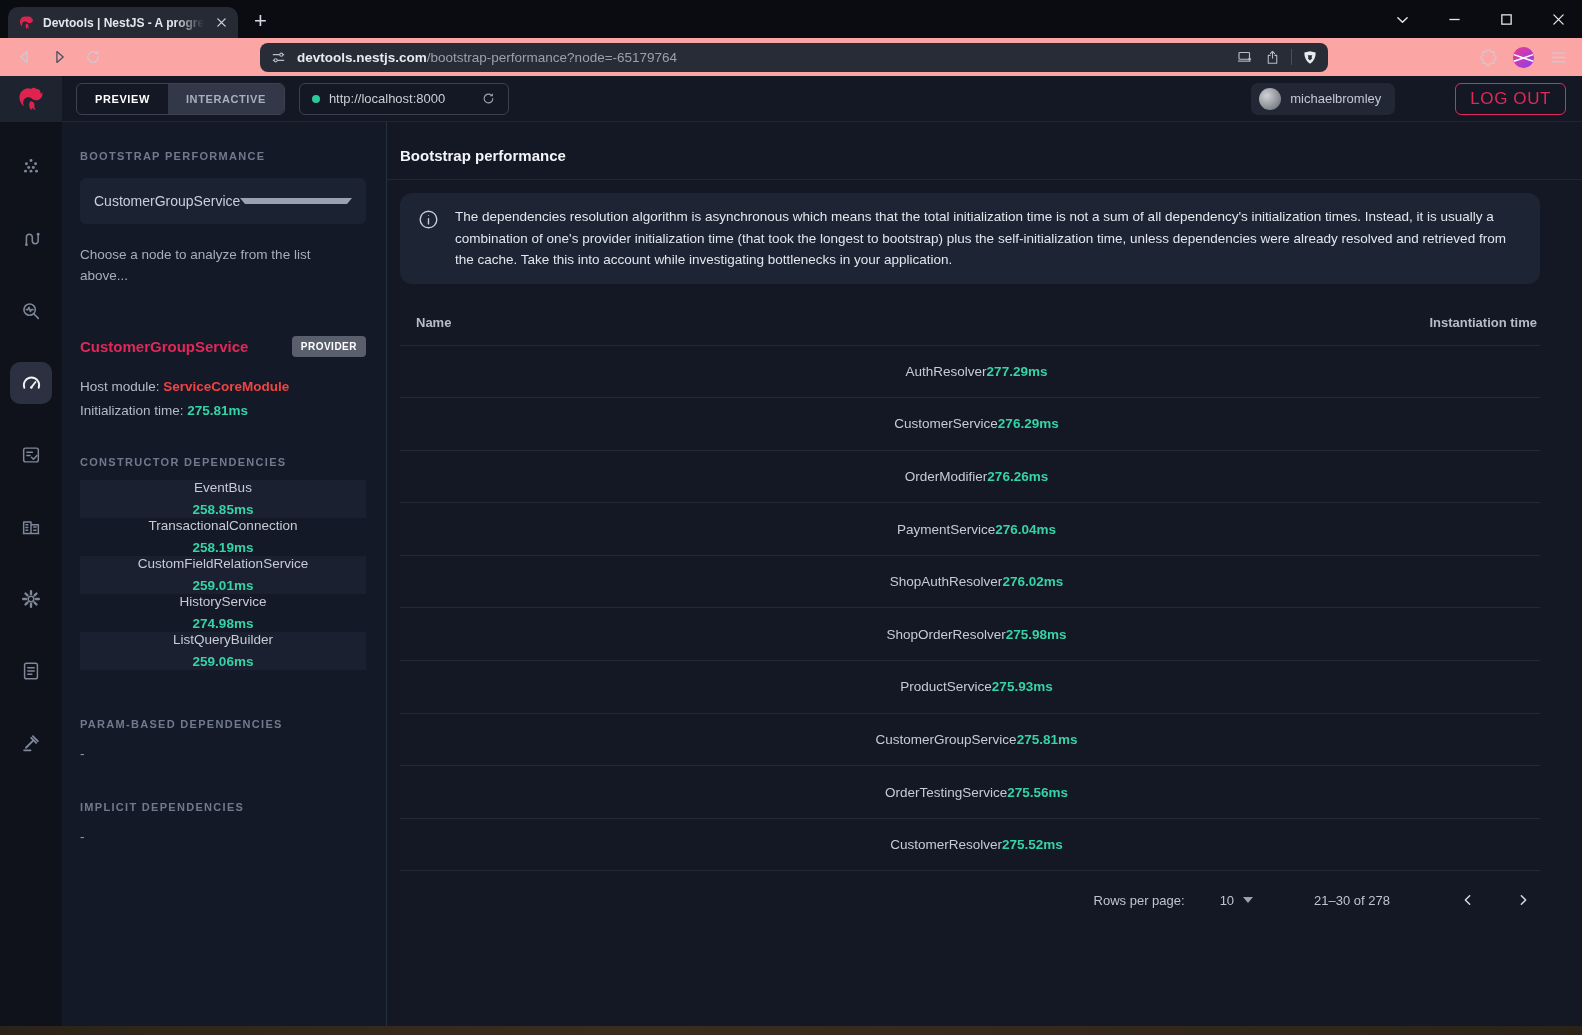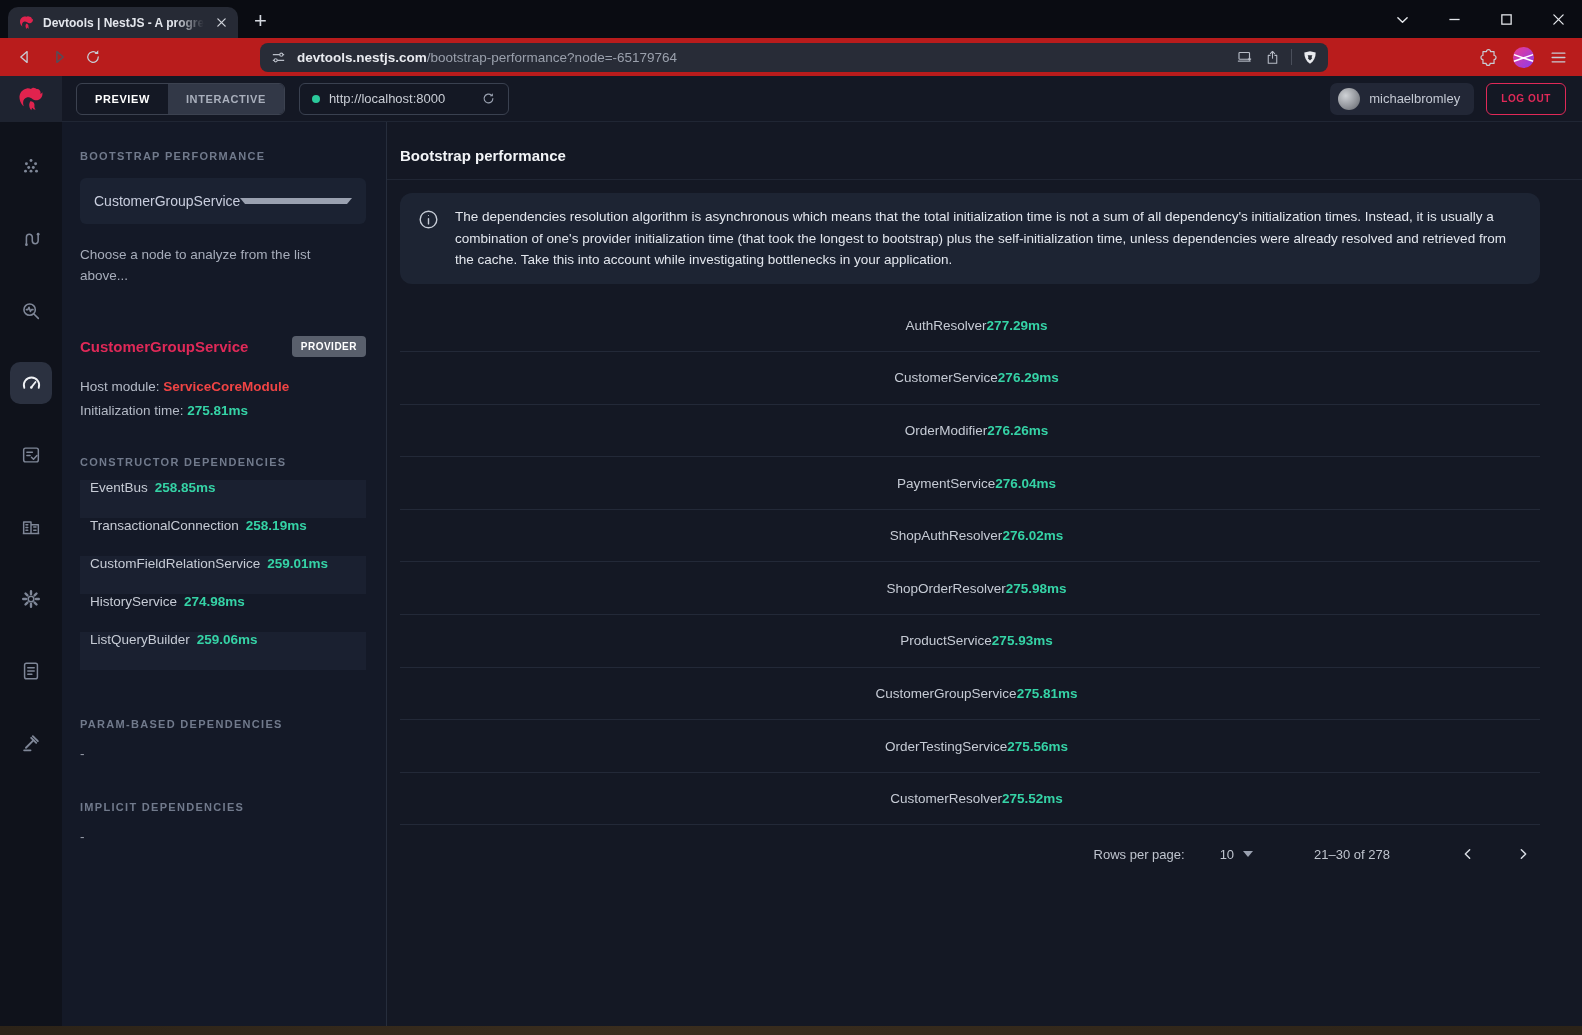--- a/index.html
+++ b/index.html
@@ -14,21 +14,21 @@
   .tab { margin-left:8px; width:230px; height:31px; background:#262a35; border-radius:10px 10px 0 0;
     display:flex; align-items:center; gap:8px; padding:0 8px 0 10px; }
   .tab-title { flex:1; color:#e3e6ec; font-size:12px; font-weight:bold; white-space:nowrap; overflow:hidden;
     -webkit-mask-image:linear-gradient(90deg,#000 82%,transparent); mask-image:linear-gradient(90deg,#000 82%,transparent); }
   .tab-close { color:#cfd3da; font-size:13px; width:18px; height:18px; border-radius:4px;
     display:flex; align-items:center; justify-content:center; }
   .newtab { color:#d4d8df; font-size:22px; font-weight:300; margin:0 0 4px 16px; line-height:26px; }
   .winctrl { position:absolute; right:10px; top:0; height:38px; display:flex; align-items:center; gap:24px; }
   .winbtn { width:28px; height:28px; display:flex; align-items:center; justify-content:center; }
 
-  .toolbar { height:38px; background:#b91c1c; display:flex; align-items:center; padding:0 10px; gap:4px; flex:0 0 auto; }
+  .toolbar { height:38px; background:#fca5a5; display:flex; align-items:center; padding:0 10px; gap:4px; flex:0 0 auto; }
   .navbtn { width:30px; height:30px; display:flex; align-items:center; justify-content:center; }
   .urlbar { margin-left:148px; width:1068px; height:29px; background:#282c37; border-radius:8px;
     display:flex; align-items:center; padding:0 10px; gap:10px; }
   .url-text { flex:1; font-size:13.5px; color:#9aa0ac; white-space:nowrap; overflow:hidden; }
   .url-text b { color:#e8eaef; font-weight:bold; }
   .urlbar-sep { width:1px; height:16px; background:#4a4f5b; }
   .toolbar-right { display:flex; align-items:center; gap:14px; margin-left:auto; padding-right:4px; }
 
   
   .app { flex:1; display:flex; min-height:0; }
@@ -43,22 +43,22 @@
   .seg { display:flex; border:1px solid #3c4250; border-radius:6px; overflow:hidden; height:32px; }
   .seg-btn { padding:0 18px; display:flex; align-items:center; font-size:11px; font-weight:bold; letter-spacing:.6px; color:#fff; }
   .seg-btn.alt { background:#323847; color:#a9afbc; }
   .target { height:32px; border:1px solid #3a4150; border-radius:6px; display:flex; align-items:center; gap:9px; padding:0 12px; width:210px; }
   .dot { width:8px; height:8px; border-radius:50%; background:#2bc99b; }
   .target-url { flex:1; font-size:13px; color:#c9cdd5; }
   .hdr-right { margin-left:auto; display:flex; align-items:center; gap:12px; }
   .userpill { height:32px; background:#222736; border-radius:7px; display:flex; align-items:center; gap:9px; padding:0 14px 0 8px; }
   .userpill span { color:#c3c8d2; font-size:13px;text-align:center; }
   .avatar-sm { width:22px; height:22px; border-radius:50%; background:radial-gradient(circle at 35% 35%, #cfd2d6, #8d9096 60%, #5c6066); }
-  .logout { height:32px; border:1px solid #e02958; border-radius:6px; color:#e02958; font-size:10px; font-weight:bold;
-    letter-spacing:.6px; display:flex; align-items:center; padding:0 14px; background:transparent; }
+  .logout { height:32px; border:1px solid #e02958; border-radius:6px; color:#e02958; font-size:17px; font-weight:normal;
+    letter-spacing:.6px; display:flex; align-items:center; padding:0 14px; background:transparent;margin-left:48px; }
 
   .app-body { flex:1; display:flex; min-height:0; }
 
   
   .panel { width:325px; border-right:1px solid #262d3c; padding:28px 20px 0 18px; flex:0 0 auto; background:#141927; }
   .sec-label { font-size:11px; font-weight:bold; letter-spacing:1.3px; color:#717a8c; }
   .select { margin-top:16px; height:46px; background:#1b2232; border-radius:6px; display:flex; align-items:center;
     padding:0 14px; }
   .select span { flex:1; color:#c9cede; font-size:14px; }
   .caret { width:0; height:0; border-left:5px solid transparent; border-right:5px solid transparent; border-top:6px solid #9aa1b0; }
@@ -66,21 +66,21 @@
   .node-head { margin-top:50px; display:flex; align-items:center; }
   .node-name { color:#e02958; font-size:15px; font-weight:bold; flex:1; }
   .badge { background:#595f6c; color:#fff; font-size:10px; font-weight:bold; letter-spacing:.5px;
     border-radius:4px; padding:5px 9px; }
   .kv { margin-top:22px; font-size:13.5px; color:#b4bac6; }
   .kv + .kv { margin-top:9px; }
   .kv b { color:#ef4444; font-weight:bold; }
   .kv .teal { color:#35d3a6; font-weight:bold; }
   .deps-label { margin-top:38px; }
   .dep-list { margin-top:12px; display:flex; flex-direction:column; }
-  .dep-row { height:38px; display:flex; gap:7px; padding:0 10px; font-size:13.5px; color:#c6cbd5; }
+  .dep-row { height:38px; display:flex; align-items:center; gap:7px; padding:0 10px; font-size:13.5px; color:#c6cbd5;flex-direction:column; }
   .dep-row:nth-child(odd) { background:#1a2030; }
   .dep-time { color:#35d3a6; font-weight:bold; }
   .param-label { margin-top:48px; }
   .impl-label { margin-top:40px; }
   .dash { margin-top:16px; color:#9aa0ad; font-size:13.5px; }
 
   
   .main { flex:1; display:flex; flex-direction:column; min-width:0; background:#141824; }
   .main-title { padding:25px 0 0 13px; color:#f2f4f7; font-size:15px; font-weight:bold; }
   .main-divider { margin-top:15px; height:1px; background:#202634; }
@@ -390,20 +390,24 @@
                   <svg width="21" height="21" viewBox="0 0 24 24" fill="none" stroke="#c6ccd6" stroke-width="1.6">
                       <circle cx="12" cy="12" r="9.5"></circle>
                       <path d="M12 11v6" stroke-linecap="round"></path>
                       <circle cx="12" cy="7.5" r="0.6" fill="#c6ccd6" stroke="none"></circle>
                     </svg>
                 </span>
                 <span class="txt">The dependencies resolution algorithm is asynchronous which means that the total initialization time is not a sum of all dependency's initialization times. Instead, it is usually a combination of one's provider initialization time (that took the longest to bootstrap) plus the self-initialization time, unless dependencies were already resolved and retrieved from the cache. Take this into account while investigating bottlenecks in your application.</span>
               </div>
 
               <div class="tbl">
+                <div class="tbl-head">
+                  <span>Name</span>
+                  <span>Instantiation time</span>
+                </div>
                 <div>
 
                     <div class="tbl-row">
                       <span class="name">AuthResolver</span>
                       <span class="time">277.29ms</span>
                     </div>
 
                     <div class="tbl-row">
                       <span class="name">CustomerService</span>
                       <span class="time">276.29ms</span>

